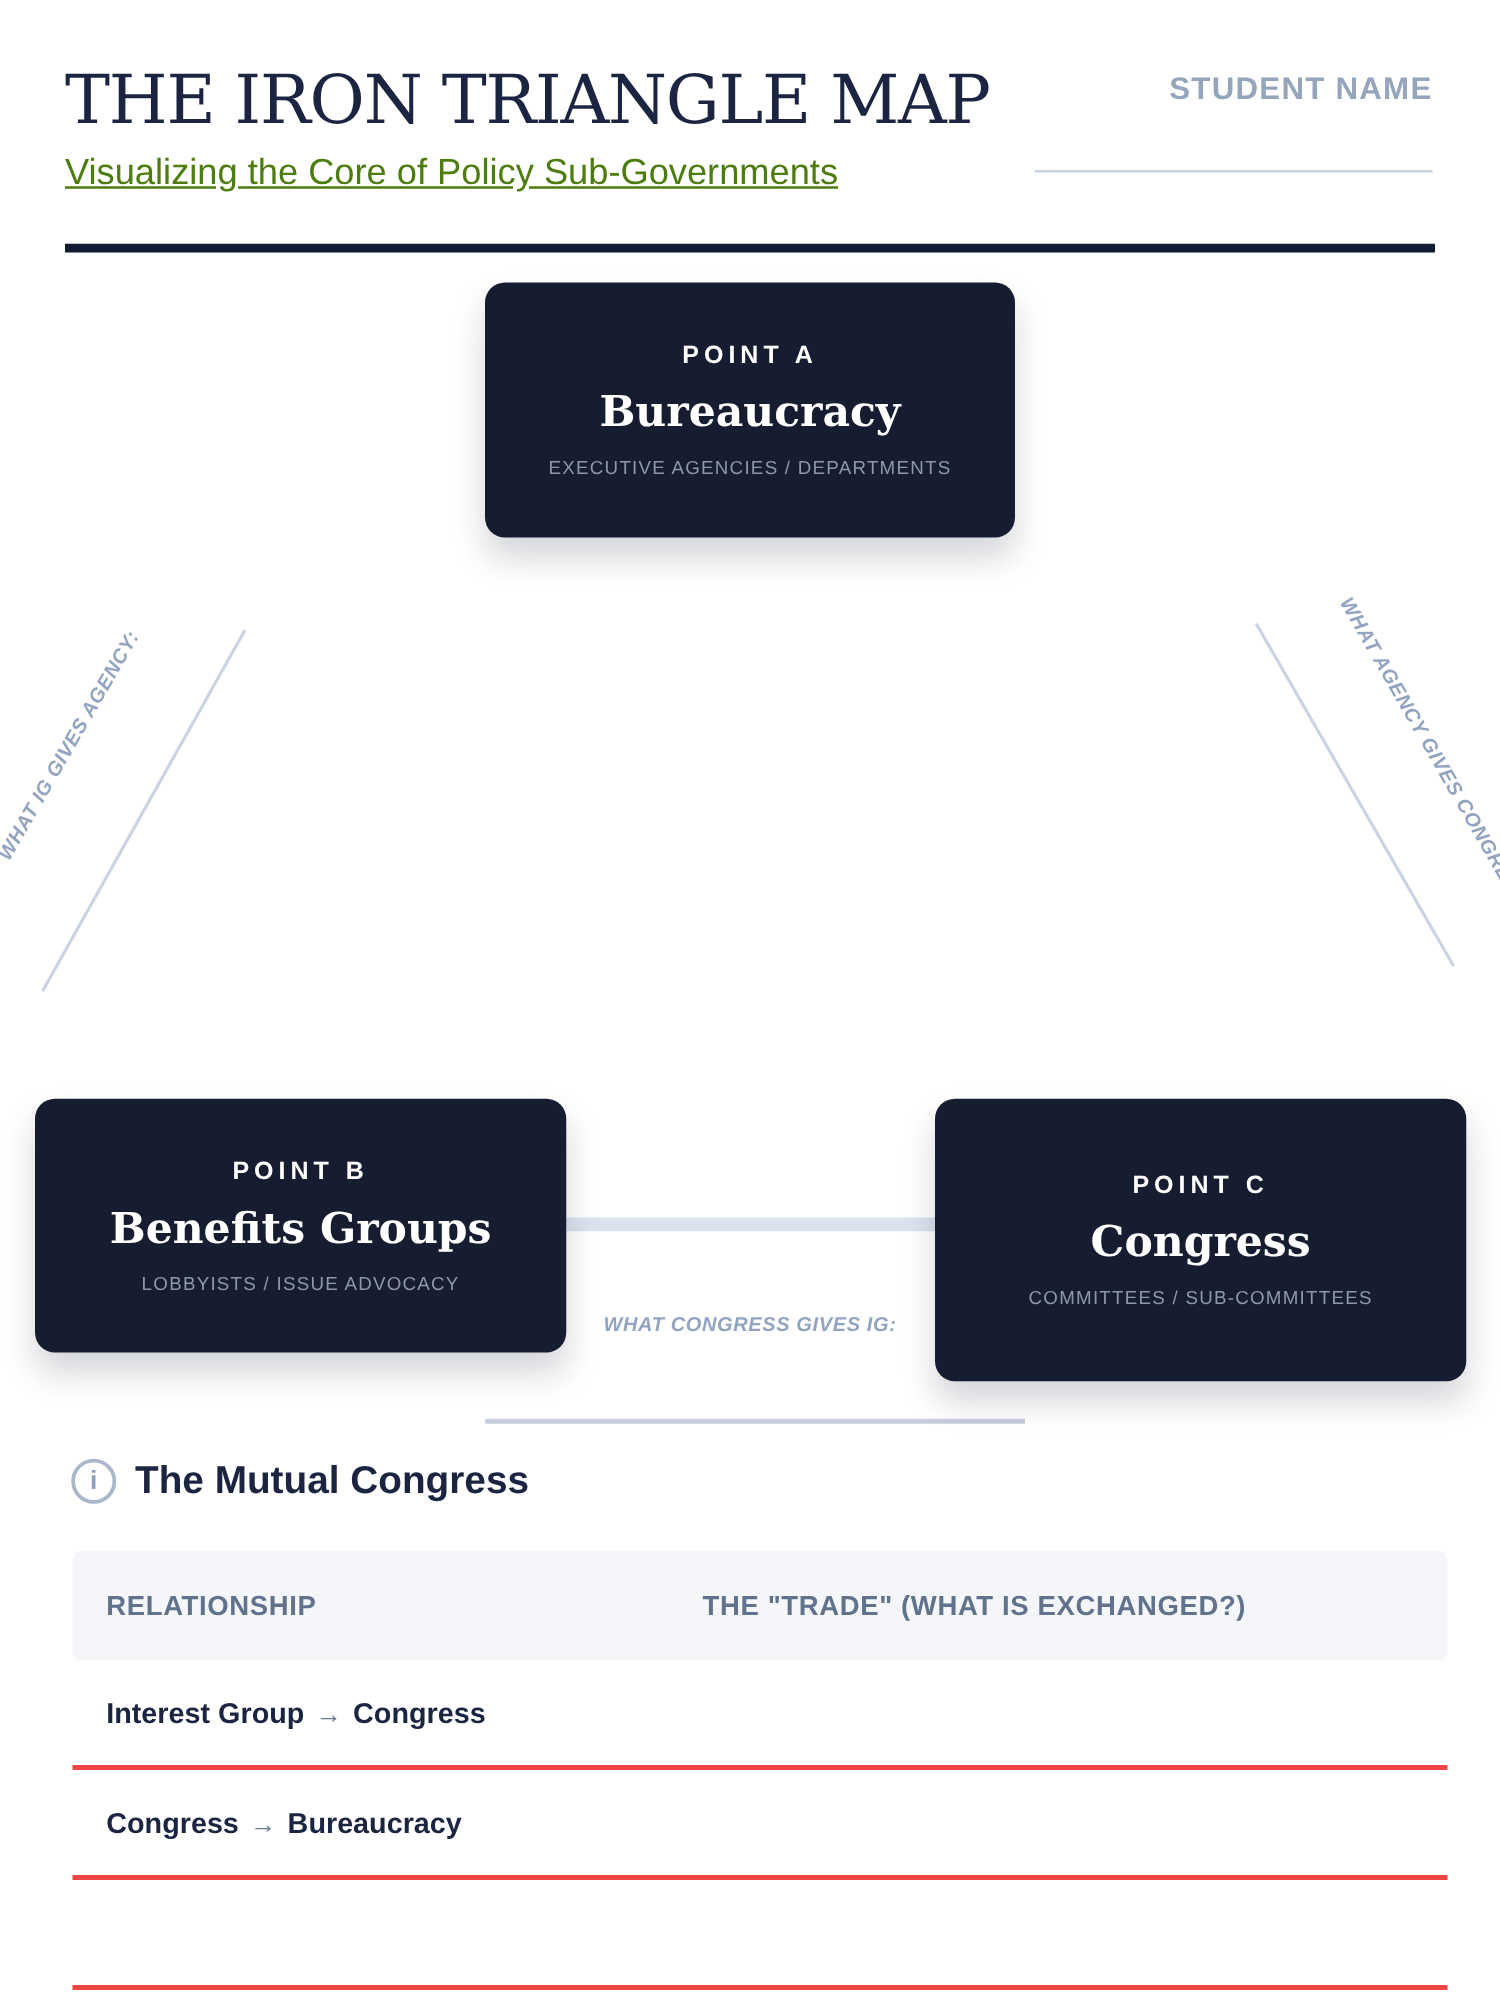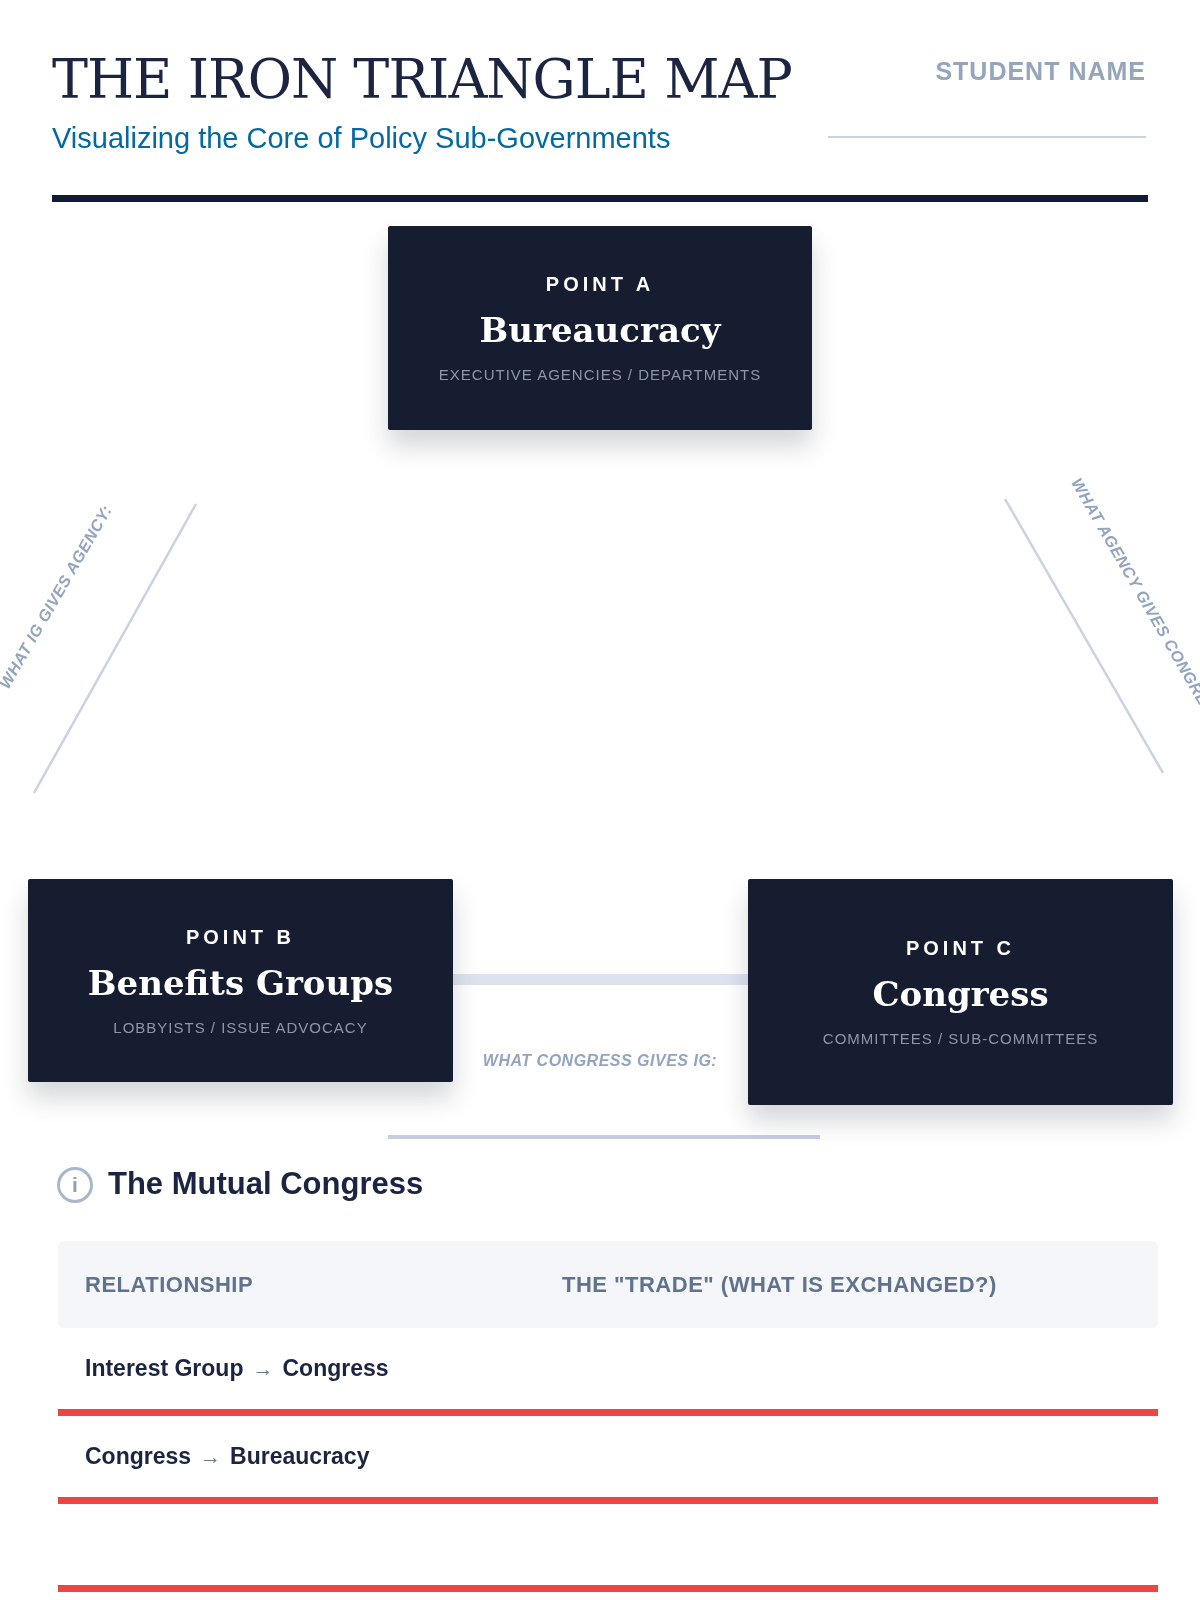--- a/index.html
+++ b/index.html
@@ -13,40 +13,40 @@
   }
   
   .page-title {
     position: absolute; left: 52px; top: 48px;
     font-family: "DejaVu Serif", serif;
     font-weight: 400; font-size: 54px; letter-spacing: -1px;
     color: #1b2440; white-space: nowrap;
   }
   .page-subtitle {
     position: absolute; left: 52px; top: 122px;
-    font-size: 29px; color: #0369a1; white-space: nowrap;
+    font-size: 29px; color: #4d7c0f; white-space: nowrap; text-decoration: underline;
   }
   .student-name {
     position: absolute; right: 54px; top: 57px;
     font-size: 25px; font-weight: 700; letter-spacing: 1px;
     color: #95a5bc; white-space: nowrap;
   }
   .student-line {
     position: absolute; left: 828px; top: 136px;
     width: 318px; height: 2px; background: #c9d3e2;
   }
   .header-rule {
     position: absolute; left: 52px; top: 195px;
     width: 1096px; height: 7px; background: #111b33;
   }
   
   .node {
     position: absolute;
     background: #161d31;
-    border-radius: 2px;
+    border-radius: 16px;
     box-shadow: 0 16px 26px rgba(22,29,49,0.18);
     display: flex; flex-direction: column;
     align-items: center; justify-content: center;
     text-align: center;
   }
   .node-a { left: 388px; top: 226px; width: 424px; height: 204px; }
   .node-b { left: 28px;  top: 879px; width: 425px; height: 203px; }
   .node-c { left: 748px; top: 879px; width: 425px; height: 226px; }
   .node .point {
     color: #ffffff; font-size: 20px; font-weight: 700;
@@ -101,21 +101,21 @@
     display: flex; align-items: center;
   }
   .th {
     font-size: 22px; font-weight: 700; letter-spacing: 0.5px;
     color: #61728c; text-transform: uppercase; white-space: nowrap;
   }
   .th.col1 { width: 504px; padding-left: 27px; }
   .th.col2 { flex: 1; }
   .trow {
     height: 88px; display: flex; align-items: center;
-    border-bottom: 7px solid #ef4444;
+    border-bottom: 4px solid #ef4444;
   }
   .tcell1 {
     width: 504px; padding-left: 27px;
     font-size: 23px; font-weight: 700; color: #1b2440;
     white-space: nowrap;
   }
   .tcell1 .arrow { color: #6b7a94; font-weight: 400; font-size: 21px; padding: 0 9px; }
   .tcell2 { flex: 1; height: 100%; }
 </style>
 </head>

